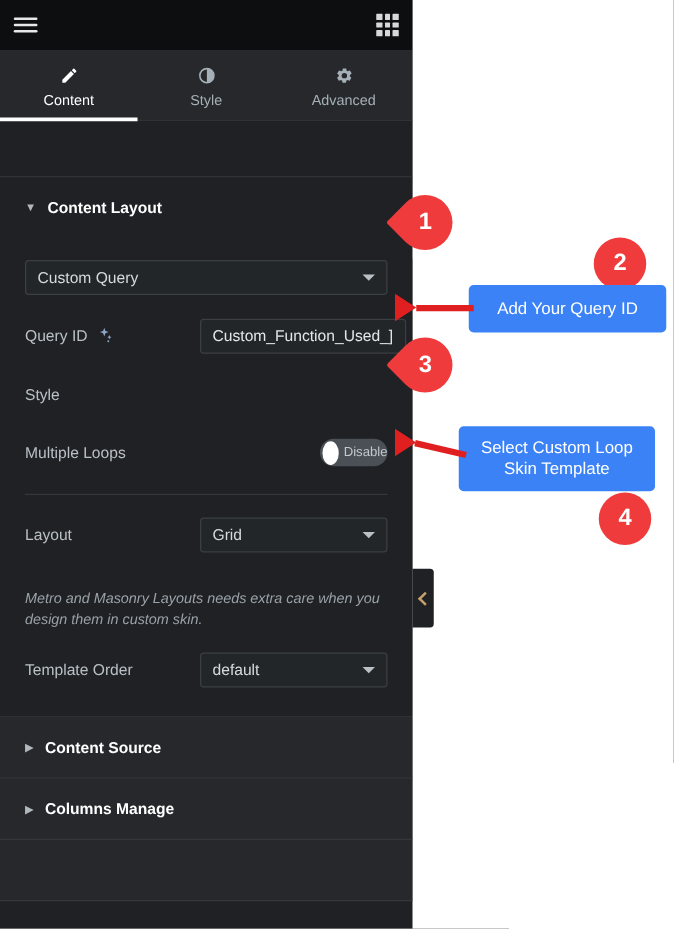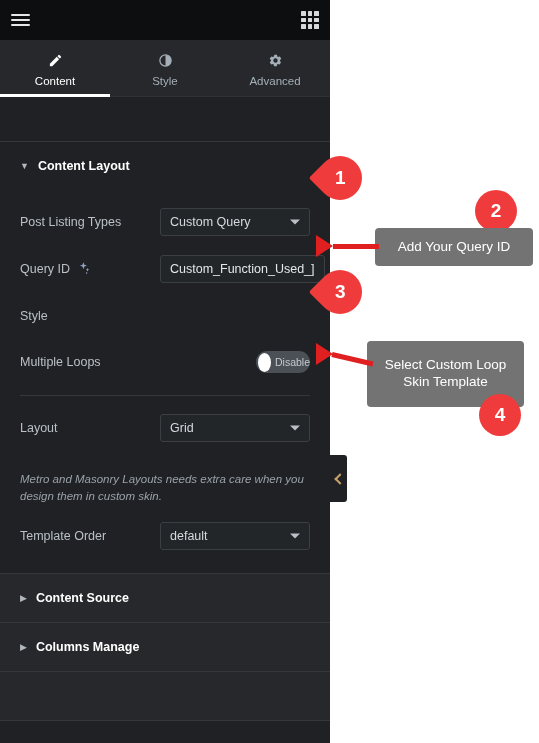--- a/index.html
+++ b/index.html
@@ -136,21 +136,21 @@
   .pin span{
     transform:rotate(-45deg);color:#ffffff;font-size:19px;font-weight:bold;
     font-family:"Liberation Sans", sans-serif;
   }
   .pin-round{
     position:absolute;width:42px;height:42px;border-radius:50%;
     background:#ef3b3b;display:flex;align-items:center;justify-content:center;
   }
   .pin-round span{color:#ffffff;font-size:19px;font-weight:bold;}
   .callout{
-    position:absolute;background:#737373;border-radius:4px;
+    position:absolute;background:#3b82f6;border-radius:4px;
     color:#ffffff;font-size:13.5px;text-align:center;
     display:flex;align-items:center;justify-content:center;
     line-height:1.25;padding:0 8px;box-sizing:border-box;
   }
   .arrow-line{position:absolute;height:5px;background:#e02020;}
   .arrow-head{
     position:absolute;width:0;height:0;
     border-top:11px solid transparent;border-bottom:11px solid transparent;
     border-right:17px solid #e02020;
   }
@@ -210,21 +210,20 @@
   <div id="spacer"></div>
 
   <div class="section-head open">
     <span class="caret">▼</span>
     <span class="sh-label">Content Layout</span>
   </div>
 
   <div id="section-body">
 
     <div class="row">
-      <div class="lbl">Post Listing Types</div>
       <div class="ctrl">
         <div class="select">
           <span>Custom Query</span>
           <span class="arrow"></span>
         </div>
       </div>
     </div>
 
     <div class="row">
       <div class="lbl">
@@ -315,21 +314,21 @@
 <div class="callout" style="left:375px;top:228px;width:158px;height:38px;">
   <span>Add Your Query ID</span>
 </div>
 <div class="arrow-line" style="left:333px;top:244px;width:46px;"></div>
 <div class="arrow-head" style="left:316px;top:235px;transform:rotate(180deg);"></div>
 
 <div class="pin" style="left:318px;top:270px;">
   <span>3</span>
 </div>
 
-<div class="callout" style="left:367px;top:341px;width:157px;height:66px;">
+<div class="callout" style="left:367px;top:341px;width:157px;height:52px;">
   <span>Select Custom Loop Skin Template</span>
 </div>
 <div class="arrow-line" style="left:332px;top:352px;width:42px;transform:rotate(13deg);transform-origin:left center;"></div>
 <div class="arrow-head" style="left:316px;top:343px;transform:rotate(180deg);"></div>
 
 <div class="pin-round" style="left:479px;top:394px;">
   <span>4</span>
 </div>
 
 </body></html>

